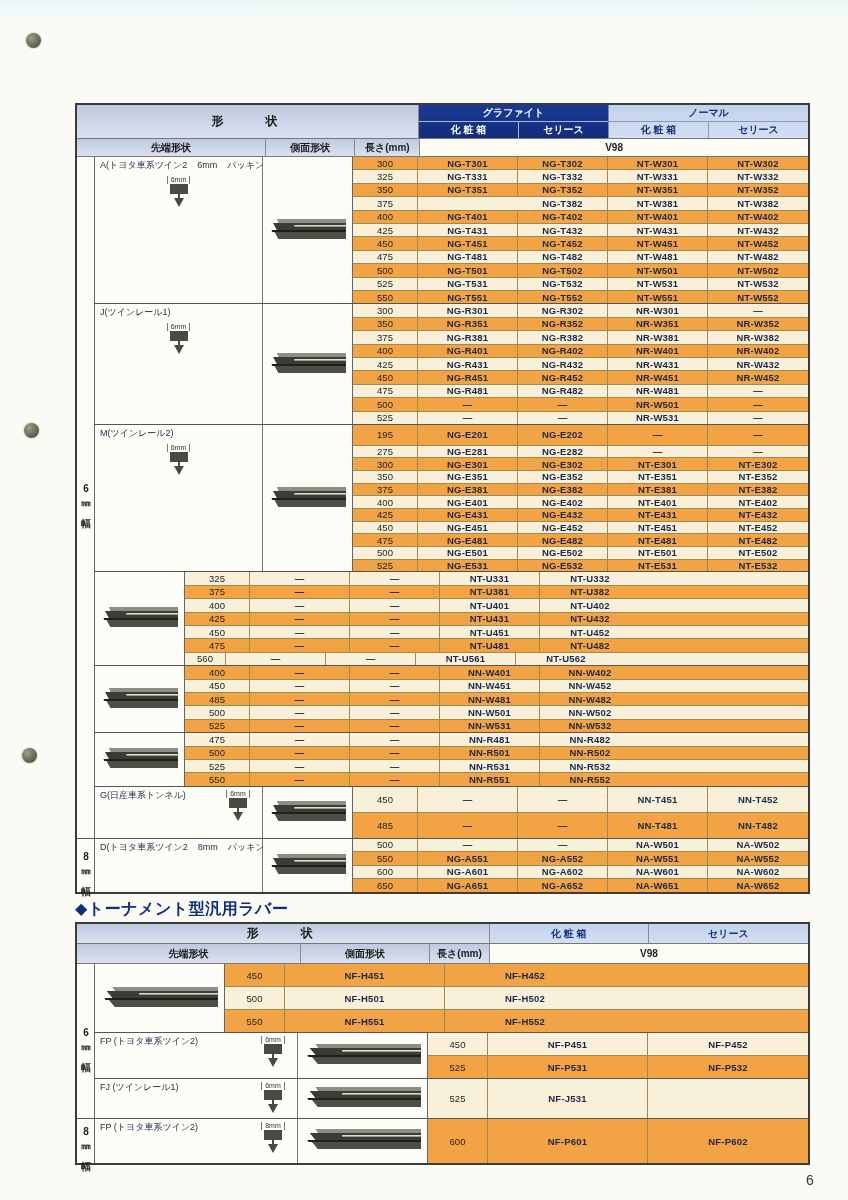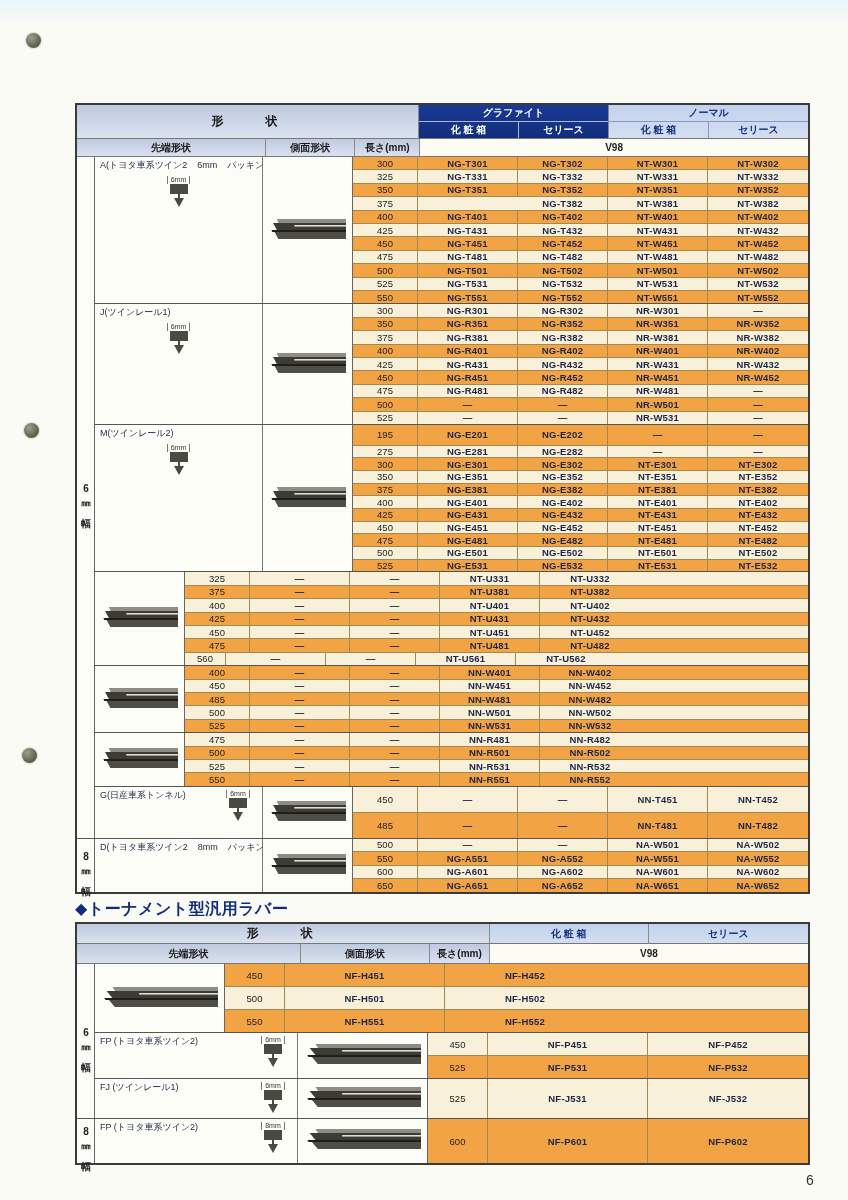--- a/index.html
+++ b/index.html
@@ -779,21 +779,20 @@
                   <polygon points="4,5 100,5 100,12 9,12" fill="#3c3c35"></polygon>
                   <rect x="32" y="7" width="68" height="1.6" fill="#ddddd2"></rect>
                   <polygon points="2,12 100,12 100,14 3,14" fill="#1e1e1a"></polygon>
                   <polygon points="6,14 100,14 100,21 11,21" fill="#4e4e46"></polygon>
                 </svg></div>
             </div>
             <div class="rows-col">
               <div class="drow cream" style="height: 40px;">
                 <div class="cell len" style="width: 60px;">525</div>
                 <div class="cell code" style="width: 160px;">NF-J531</div>
-                <div class="cell code last" style="width: 160px;">NF-J532</div>
               </div>
             </div>
           </div>
           <div class="grp" style="height: 44px;">
             <div class="tip-cell inline" style="width: 203px;">
               <div class="glabel">
                 <div class="gline">FP (トヨタ車系ツイン2)</div>
               </div>
               <div class="tipicon">
                 <div class="dim">8mm</div>

